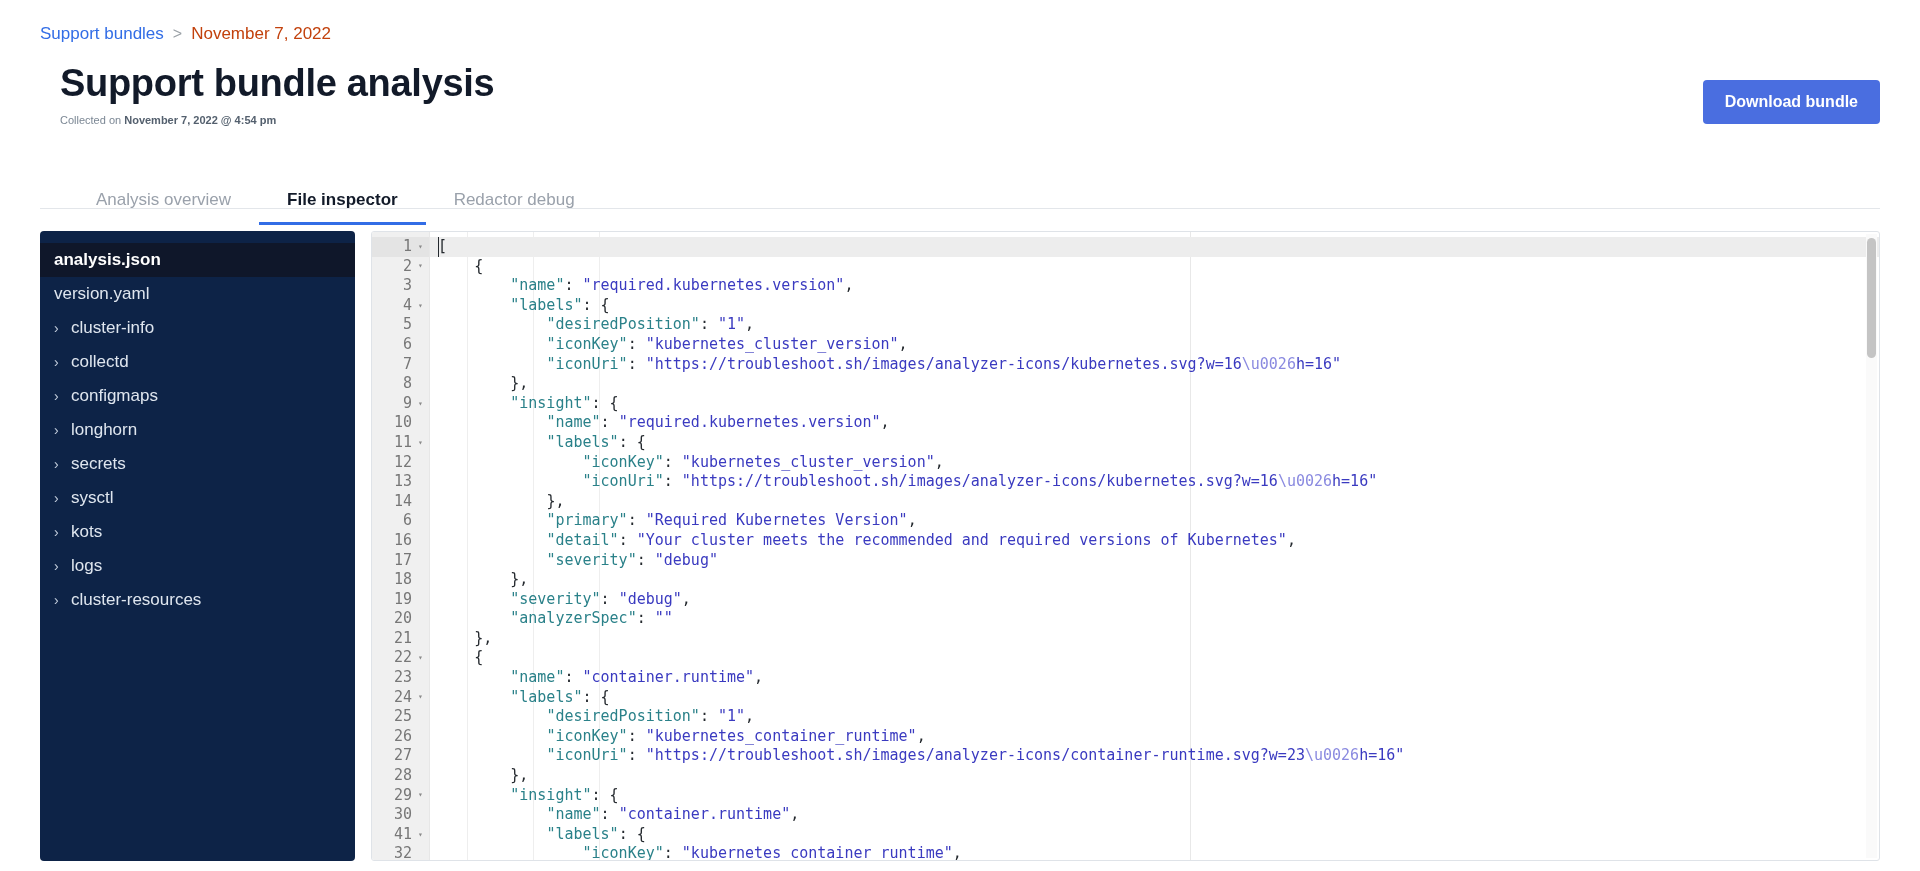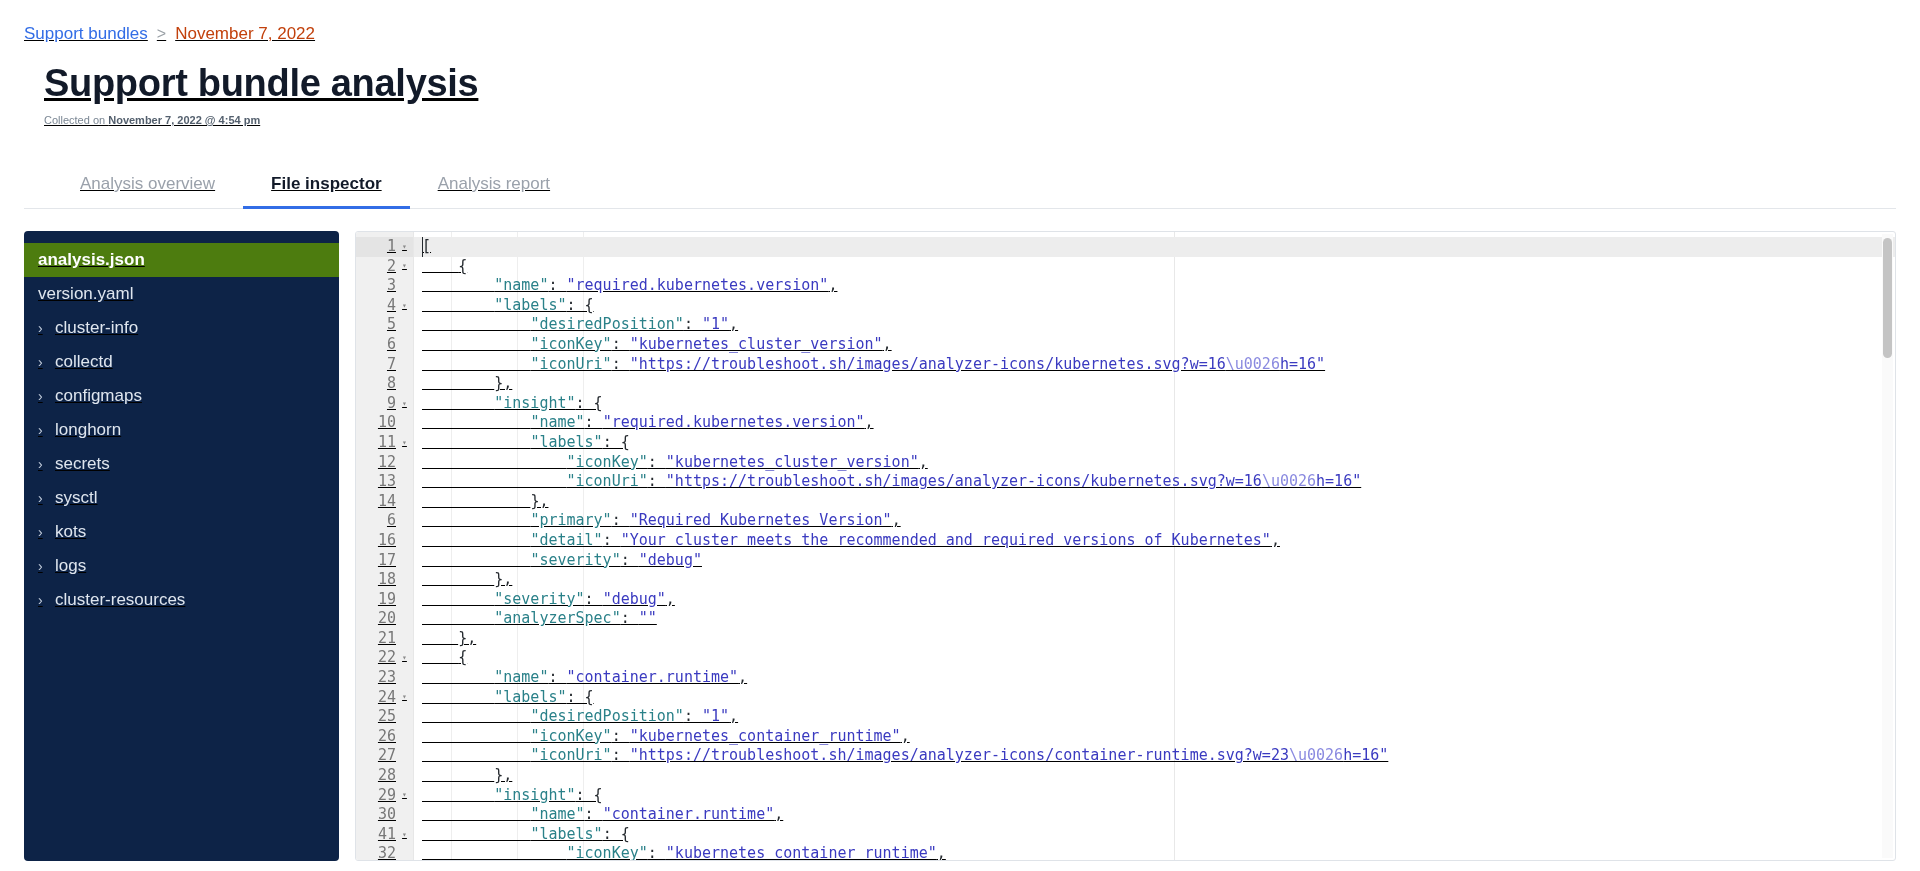--- a/index.html
+++ b/index.html
@@ -4,21 +4,21 @@
 <style>
   * { box-sizing: border-box; margin: 0; padding: 0; }
   html, body {
     width: 1920px; height: 871px;
     background: #ffffff;
     font-family: "Liberation Sans", sans-serif;
     overflow: hidden;
   }
 
   
-  .page { width: 1920px; height: 871px; position: relative; padding: 0 24px; text-decoration: underline; }
+  .page { width: 1920px; height: 871px; position: relative; padding: 0 40px; }
 
   .breadcrumb {
     display: flex; align-items: center; gap: 9px;
     padding-top: 24px; font-size: 17px; line-height: 20px;
   }
   .crumb-link { color: #326de6; cursor: pointer; }
   .crumb-sep  { color: #9aa0a6; font-size: 16px; }
   .crumb-cur  { color: #c2410c; }
 
   .title-row { display: flex; align-items: flex-start; justify-content: space-between; }
@@ -44,21 +44,21 @@
   
   .tabs {
     margin-top: 34px;
     display: flex; align-items: flex-end;
     border-bottom: 1px solid #e3e6ea;
     height: 44px;
   }
   .tab {
     font-size: 17px; color: #9aa1ab;
     padding: 0 28px 12px 28px;
-    cursor: pointer; position: relative; top: 1px;
+    cursor: pointer; position: relative; top: 17px;
     border-bottom: 3px solid transparent;
     white-space: nowrap;
   }
   .tab:first-child { margin-left: 28px; }
   .tab.active { color: #121a29; font-weight: 700; border-bottom-color: #326de6; }
 
   
   .content {
     margin-top: 22px;
     display: flex; gap: 16px;
@@ -73,21 +73,21 @@
     overflow: hidden;
     position: relative;
   }
   .side-item {
     display: flex; align-items: center; gap: 8px;
     height: 34px;
     padding: 0 12px 0 14px;
     color: #dfe6ef; font-size: 17px;
     cursor: pointer;
   }
-  .side-item.selected { background: #4d7c0f; font-weight: 700; color: #ffffff; }
+  .side-item.selected { background: #0f172a; font-weight: 700; color: #ffffff; }
   .side-item .chev { color: #c3cedd; font-size: 14px; width: 9px; line-height: 1; }
   .side-item.file { padding-left: 14px; }
 
   
   .editor {
     flex: 1 1 auto;
     border: 1px solid #dfe3e8;
     border-radius: 3px;
     background: #ffffff;
     position: relative;
@@ -165,26 +165,27 @@
     <span class="crumb-cur">November 7, 2022</span>
   </div>
 
   <div class="title-row">
     <div class="title-block">
       <h1 class="page-title">Support bundle analysis</h1>
       <div class="collected">
         <span>Collected on </span><b>November 7, 2022 @ 4:54 pm</b>
       </div>
     </div>
+    <button class="download-btn">Download bundle</button>
   </div>
 
   <div class="tabs" id="tabbar">
       <div class="tab">Analysis overview</div>
       <div class="tab active">File inspector</div>
-      <div class="tab">Analysis report</div>
+      <div class="tab">Redactor debug</div>
     </div>
 
   <div class="content">
 
     <div class="sidebar" id="sidebar">
         <div class="side-item file selected">
           <span>analysis.json</span>
         </div>
         <div class="side-item file">
           <span>version.yaml</span>

